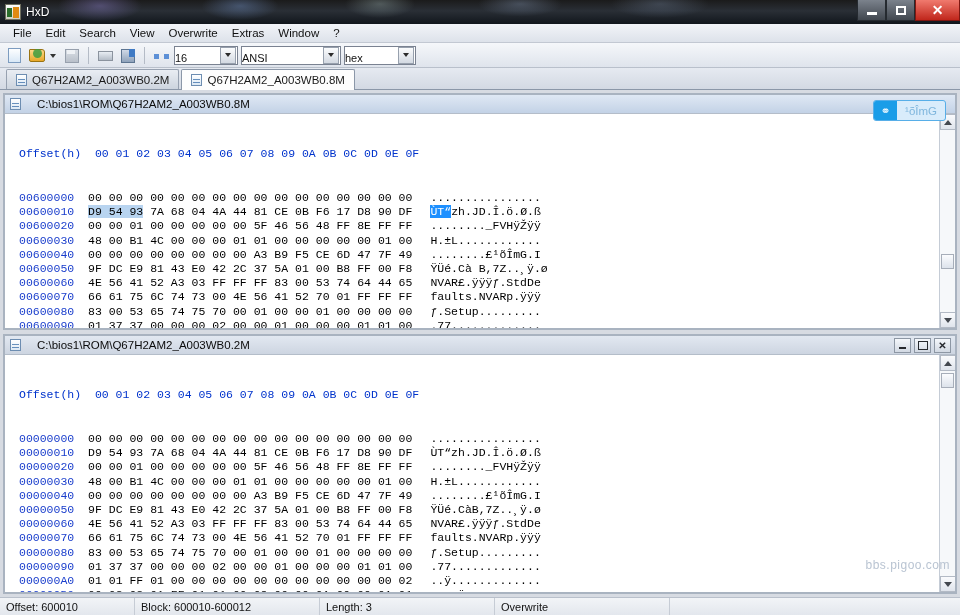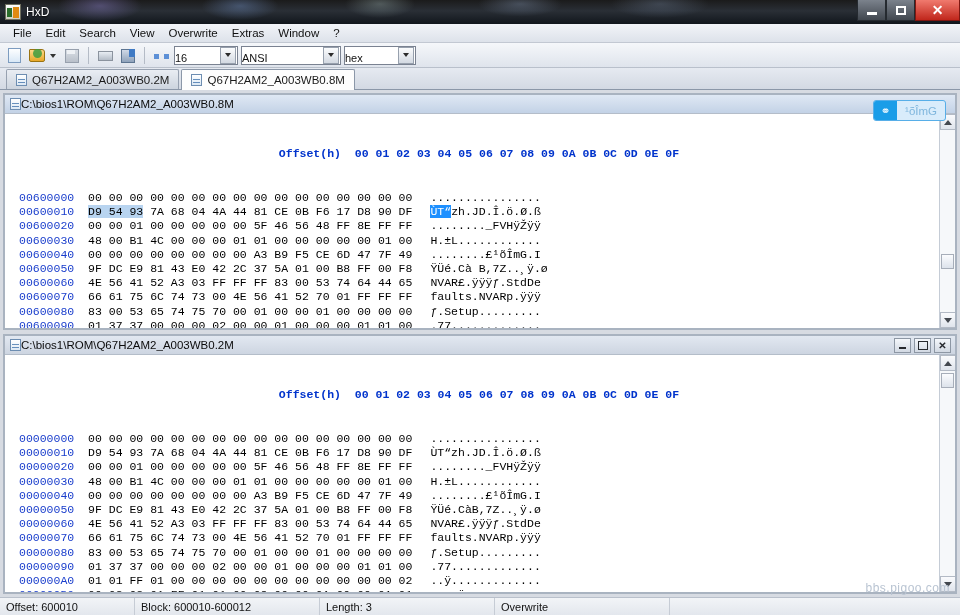--- a/index.html
+++ b/index.html
@@ -225,21 +225,21 @@
     background: #fff;
     display: flex; flex-direction: column;
     overflow: hidden;
     position: relative;
   }
   .child-1 { height: 237px; }
   .child-2 { flex: 1; }
 
   .child-title {
     height: 19px;
-    display: flex; align-items: center; gap: 0;
+    display: flex; align-items: center; gap: 16px;
     padding-left: 5px;
     font-size: 11.5px;
     color: #0b0b0b;
     background: linear-gradient(180deg,#e2e8f1,#cdd5e1);
     border-bottom: 1px solid #b4bdc9;
   }
   .child-title.focused {
     background: linear-gradient(180deg,#dfe8f4,#c3d2e6);
   }
   .child-wbtns { margin-left: auto; display:flex; gap:3px; padding-right:4px; }
@@ -266,23 +266,22 @@
     padding: 5px 0 0 14px;
     font-family: "Liberation Mono", "DejaVu Sans Mono", monospace;
     font-size: 11.5px;
     line-height: 14.2px;
     color: #000;
     white-space: pre;
     overflow: hidden;
   }
   .hexhead {
     color: #0033cc;
-    font-weight: bold;
+    font-weight: normal;
     margin-bottom: 1px;
-    text-align: center;
   }
   .hexrow { display: block; }
   .off { color: #1a3ecc; }
   .sel { background: #1e90ff; color: #fff; }
   .selhex { background: #b8d4f0; }
   .asciicol { margin-left: 18px; }
 
   
   .vscroll {
     width: 16px;
@@ -349,21 +348,21 @@
     white-space: nowrap;
   }
   .sc-offset { width: 135px; }
   .sc-block  { width: 185px; }
   .sc-length { width: 175px; }
   .sc-mode   { width: 175px; }
   .sc-rest   { flex: 1; border-right: none; }
 
   .watermark {
     position: absolute;
-    right: 10px; bottom: 2px;
+    right: 10px; bottom: 25px;
     font-size: 12px;
     color: #b9c4d2;
     letter-spacing: .5px;
     z-index: 5;
     pointer-events: none;
   }
 </style>
 </head>
 <body>
 

